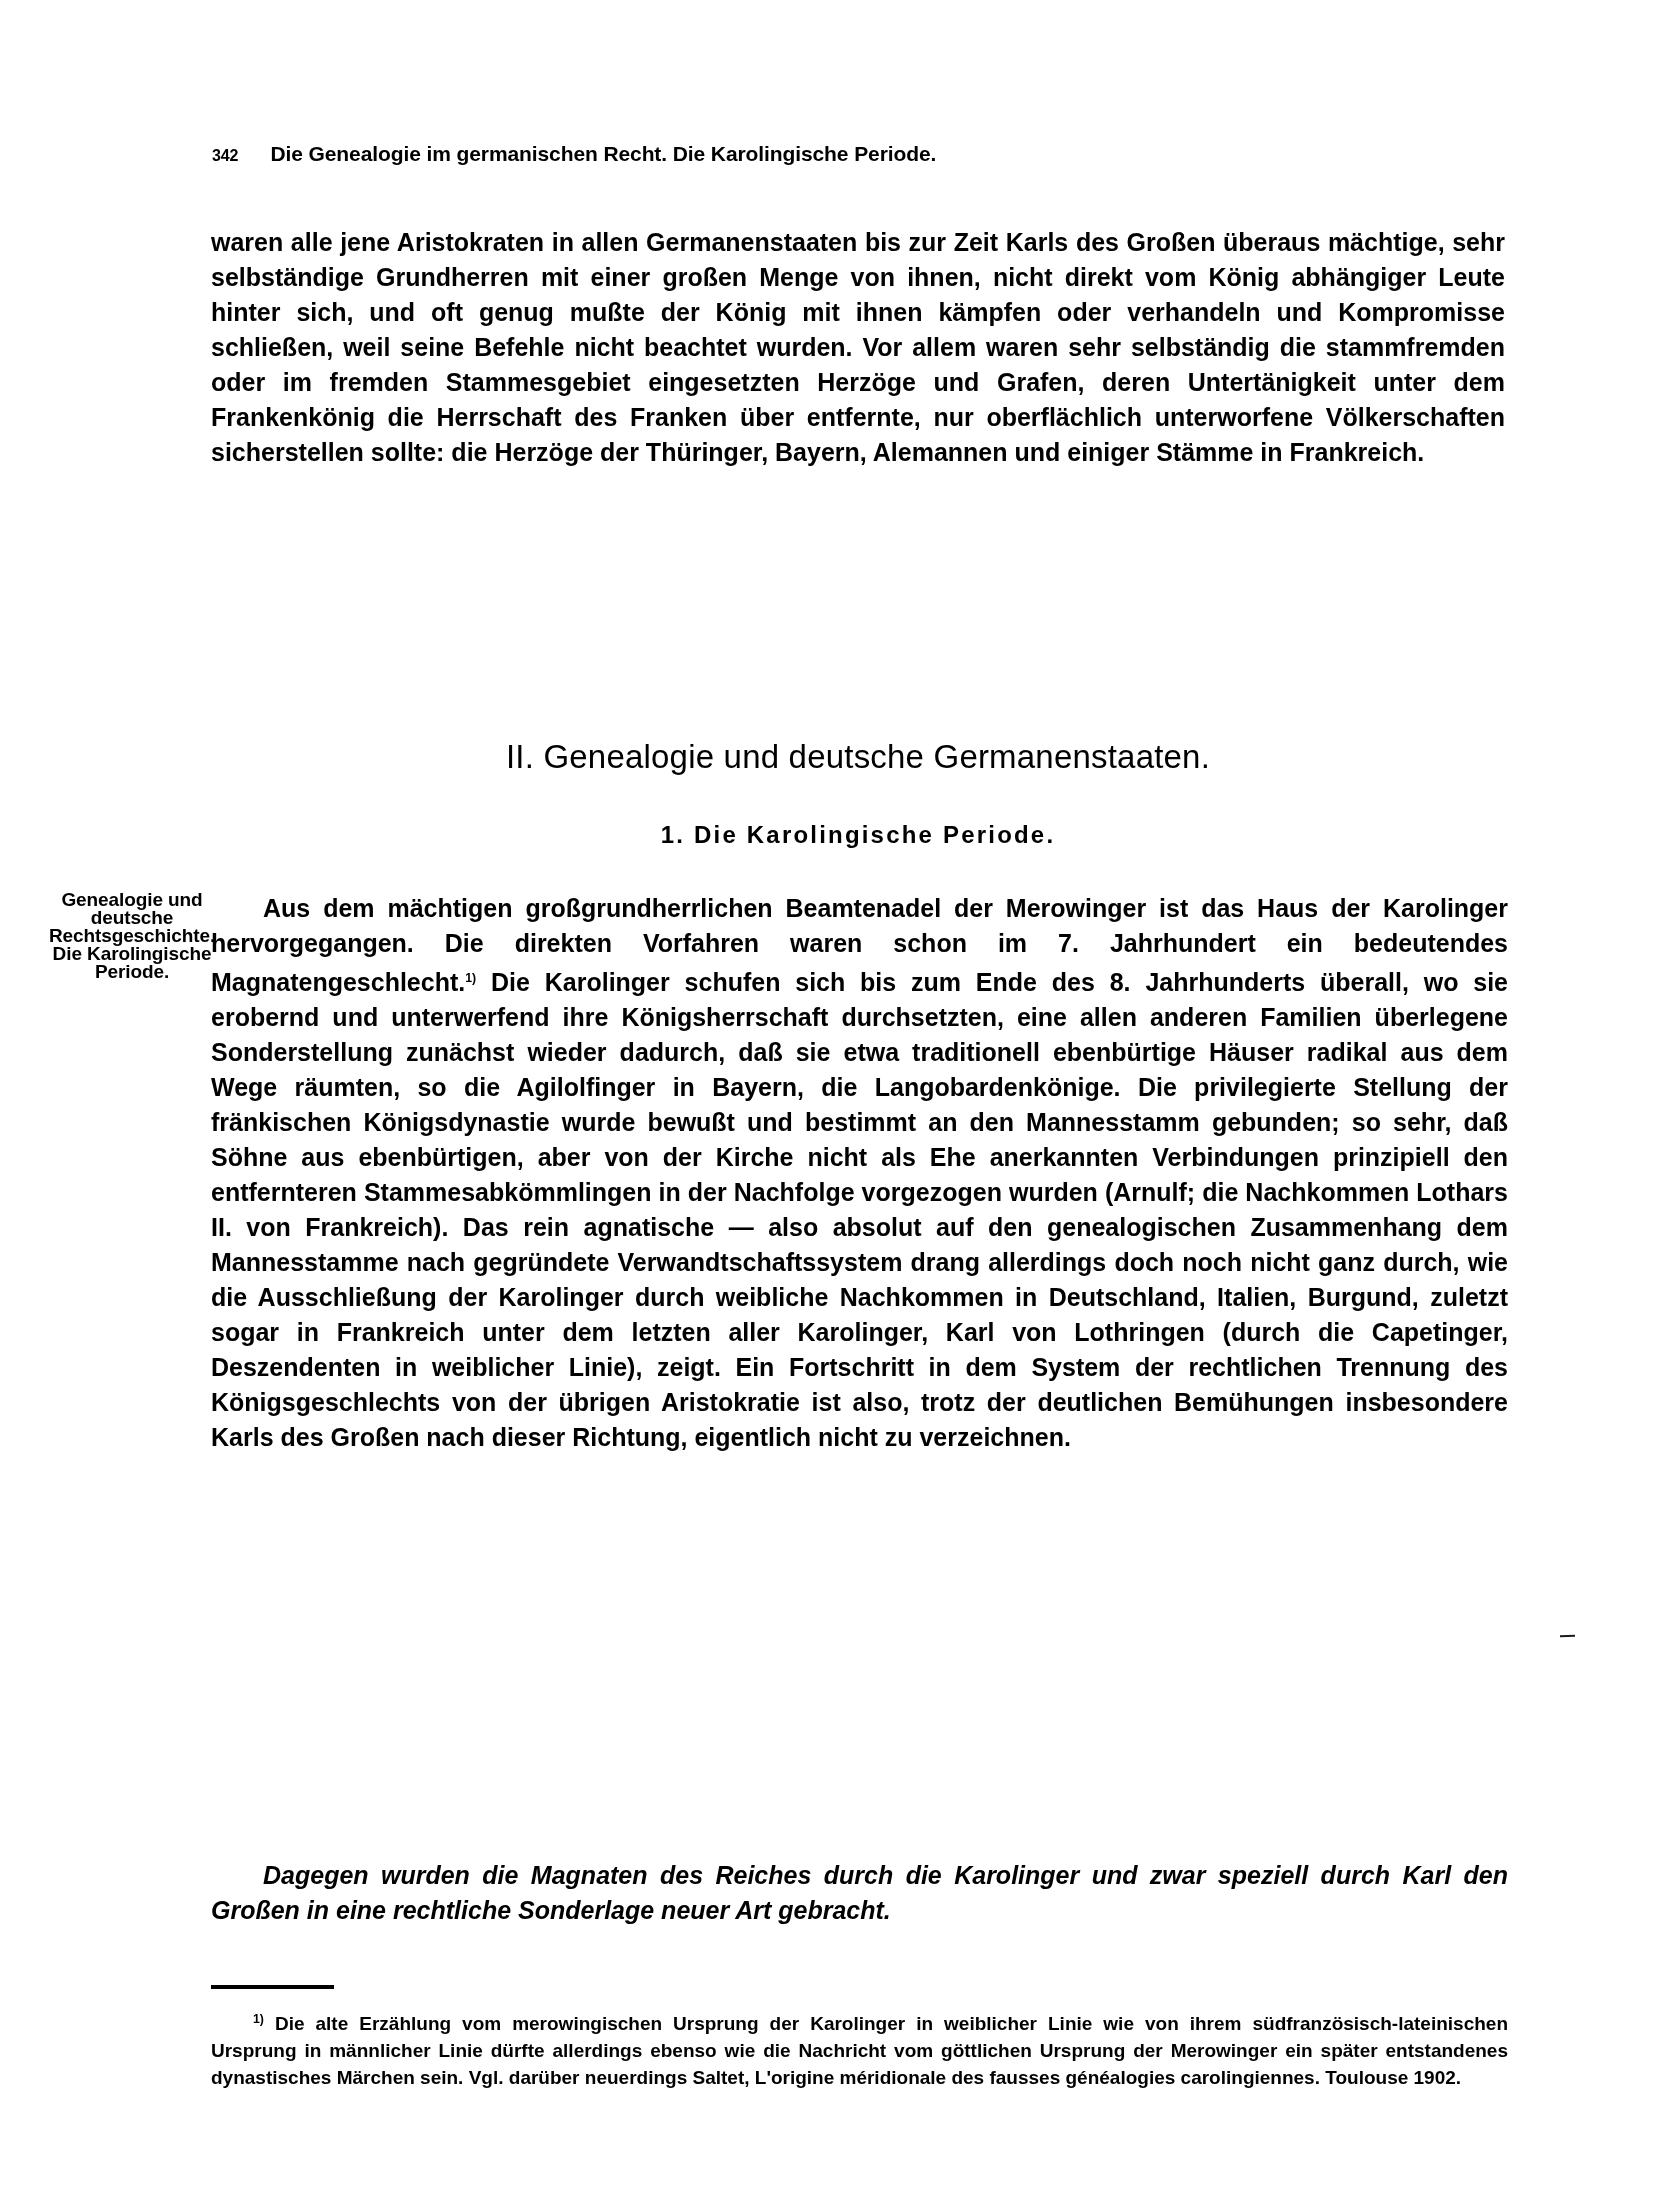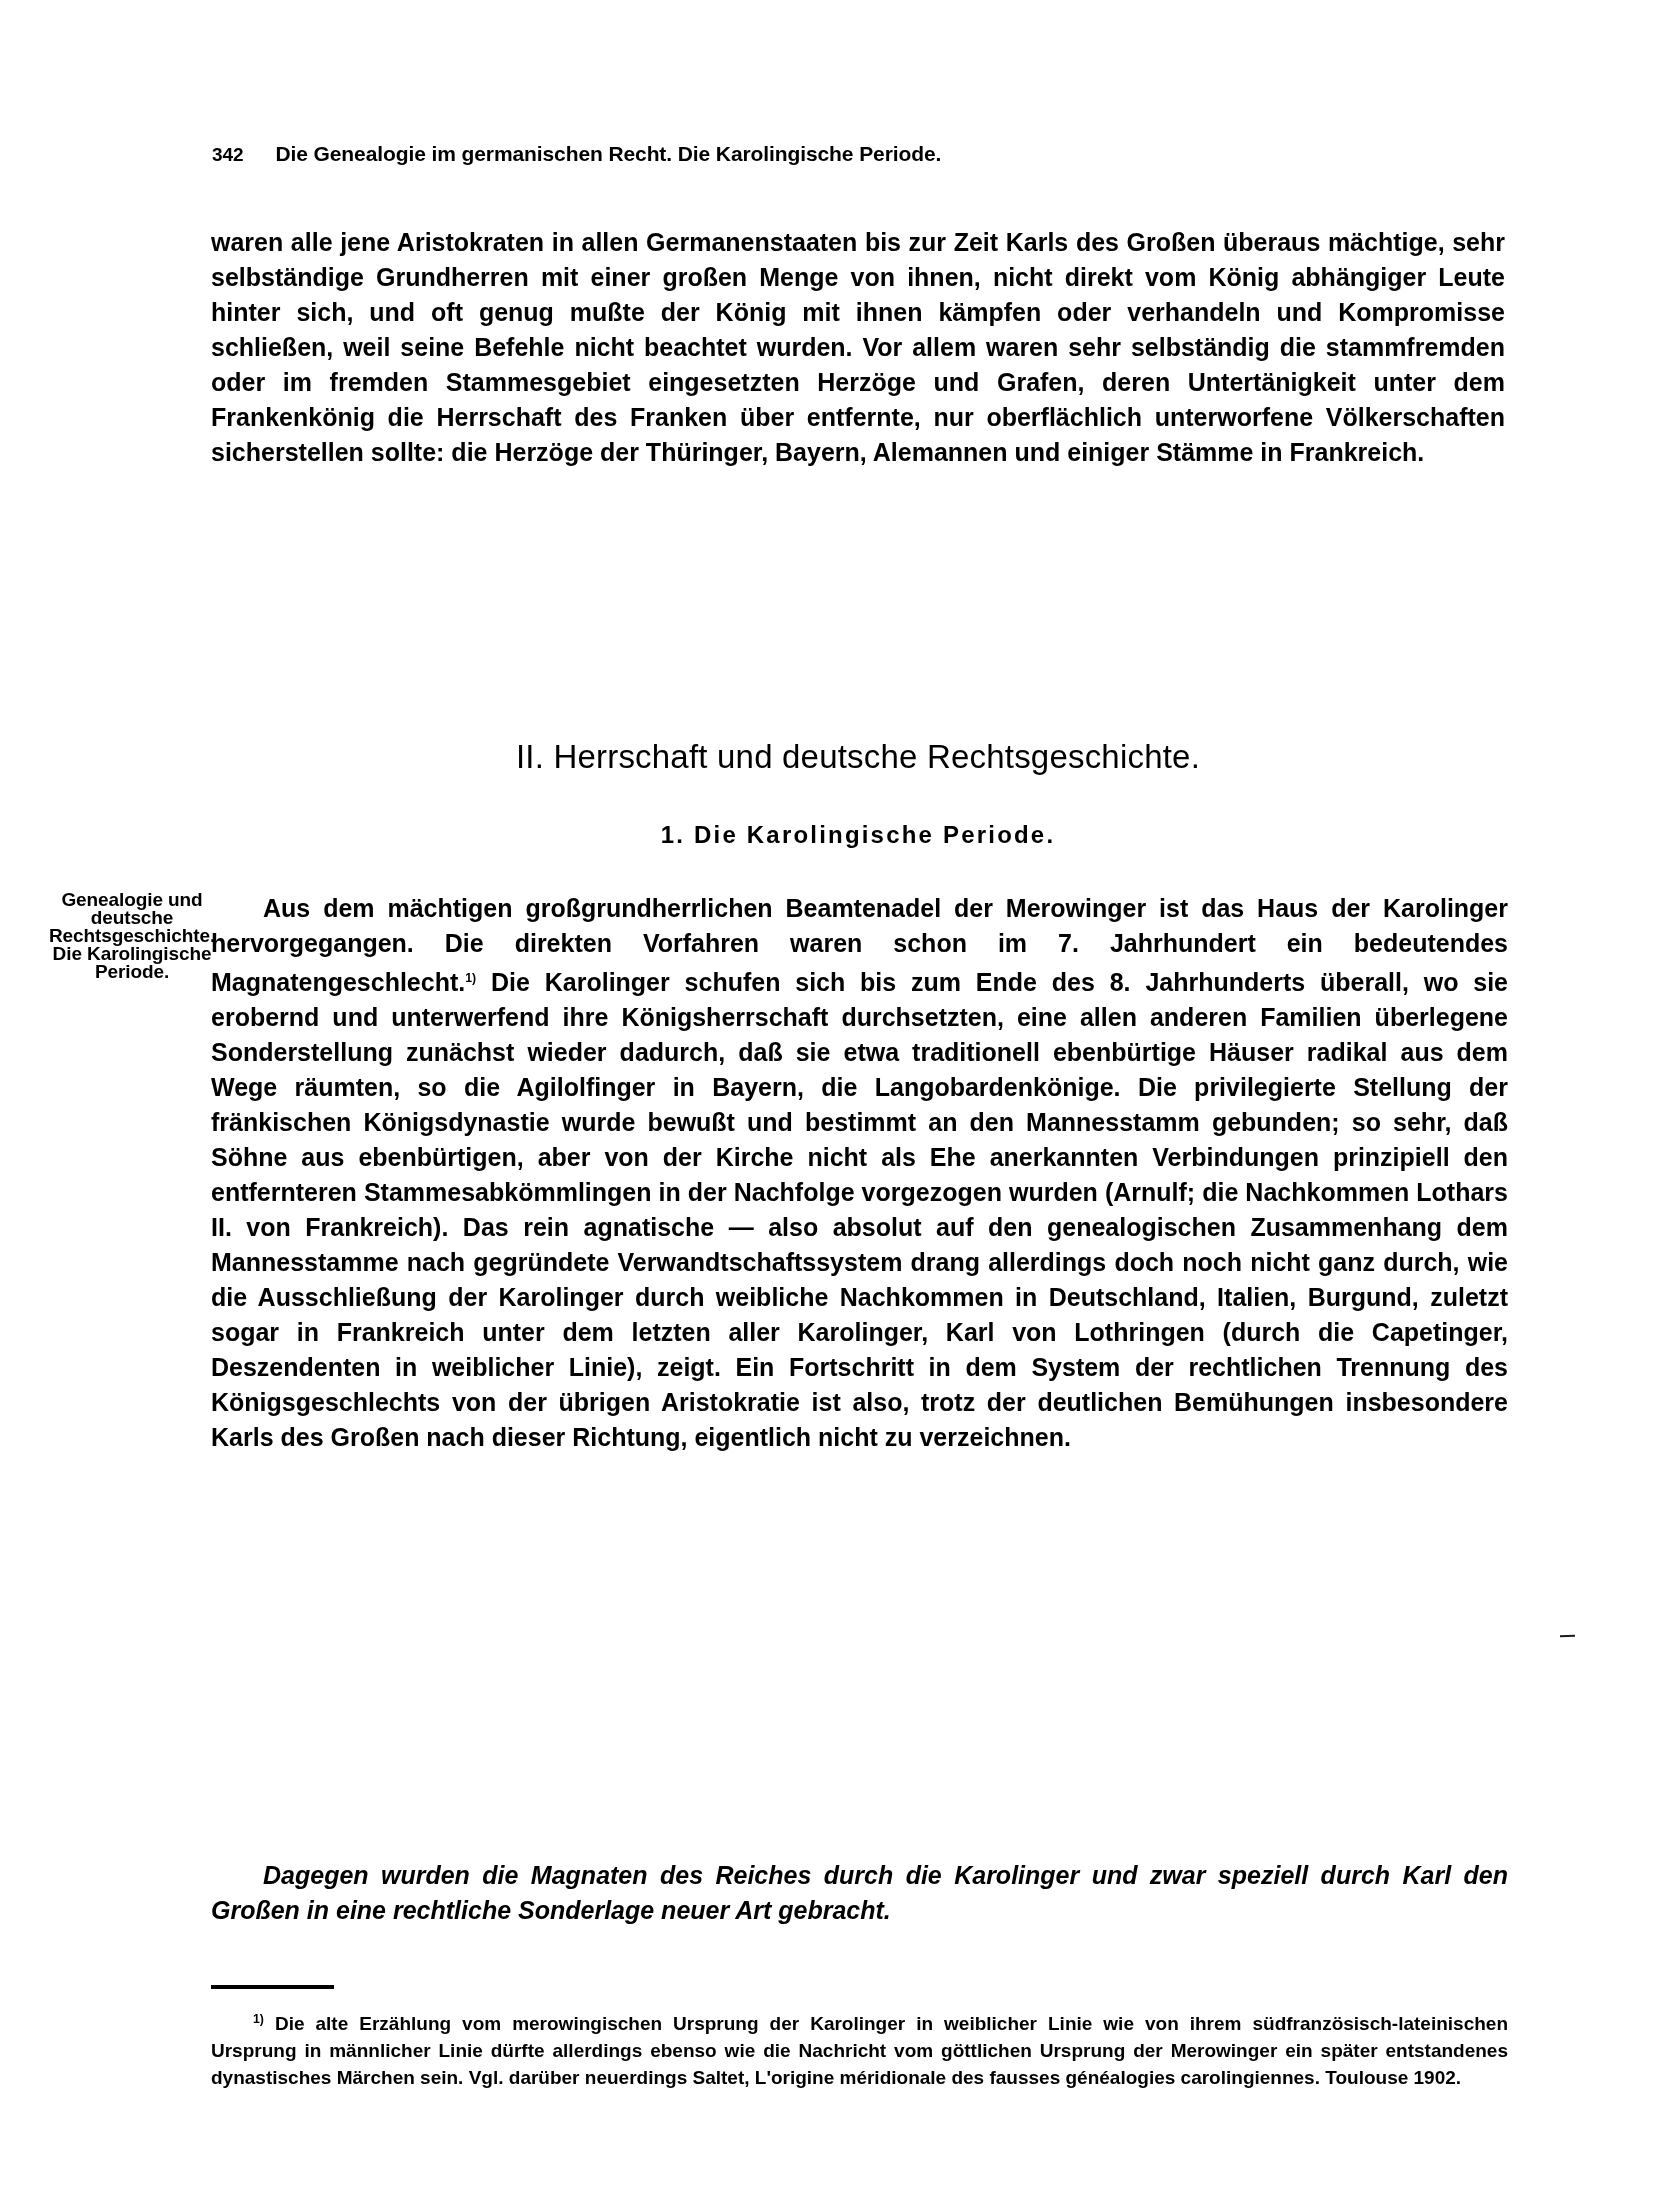--- a/index.html
+++ b/index.html
@@ -31,21 +31,21 @@
     width: 1279px;
     display: flex;
     align-items: baseline;
     font-family: "Liberation Sans", "DejaVu Sans", sans-serif;
     font-weight: 700;
     font-size: 21.6px;
     letter-spacing: -0.1px;
     white-space: nowrap;
   }
   .runhead .folio {
-    font-size: 19px;
+    font-size: 16px;
     margin-right: 32px;
   }
   .runhead .rh-title {
     font-size: 21px;
   }
 
   
   .body-block {
     position: absolute;
     font-family: "Liberation Sans", "DejaVu Sans", sans-serif;
@@ -165,21 +165,21 @@
 
   <div class="runhead">
     <span class="folio">342</span>
     <span class="rh-title">Die Genealogie im germanischen Recht. Die Karolingische Periode.</span>
   </div>
 
   <div class="body-block" id="para-intro">
     <p>waren alle jene Aristokraten in allen Germanenstaaten bis zur Zeit Karls des Großen überaus mächtige, sehr selbständige Grundherren mit einer großen Menge von ihnen, nicht direkt vom König abhängiger Leute hinter sich, und oft genug mußte der König mit ihnen kämpfen oder verhandeln und Kompromisse schließen, weil seine Befehle nicht beachtet wurden. Vor allem waren sehr selbständig die stammfremden oder im fremden Stammesgebiet eingesetzten Herzöge und Grafen, deren Untertänigkeit unter dem Frankenkönig die Herrschaft des Franken über entfernte, nur oberflächlich unterworfene Völkerschaften sicherstellen sollte: die Herzöge der Thüringer, Bayern, Alemannen und einiger Stämme in Frankreich.</p>
   </div>
 
-  <div class="h-section">II. Herrschaft und deutsche Rechtsgeschichte.</div>
+  <div class="h-section">II. Genealogie und deutsche Germanenstaaten.</div>
 
   <div class="h-subsection">1. Die Karolingische Periode.</div>
 
   <div class="sidenote">Genealogie und deutsche Rechtsgeschichte. Die Karolingische Periode.</div>
 
   <div class="body-block" id="para-main">
     <p><span class="first-line-indent"></span><span>Aus dem mächtigen großgrundherrlichen Beamtenadel der Merowinger ist das Haus der Karolinger hervorgegangen. Die direkten Vorfahren waren schon im 7. Jahrhundert ein bedeutendes Magnatengeschlecht.</span><sup class="fn-marker">1)</sup><span> Die Karolinger schufen sich bis zum Ende des 8. Jahrhunderts überall, wo sie erobernd und unterwerfend ihre Königsherrschaft durchsetzten, eine allen anderen Familien überlegene Sonderstellung zunächst wieder dadurch, daß sie etwa traditionell ebenbürtige Häuser radikal aus dem Wege räumten, so die Agilolfinger in Bayern, die Langobardenkönige. Die privilegierte Stellung der fränkischen Königsdynastie wurde bewußt und bestimmt an den Mannesstamm gebunden; so sehr, daß Söhne aus ebenbürtigen, aber von der Kirche nicht als Ehe anerkannten Verbindungen prinzipiell den entfernteren Stammesabkömmlingen in der Nachfolge vorgezogen wurden (Arnulf; die Nachkommen Lothars II. von Frankreich). Das rein agnatische — also absolut auf den genealogischen Zusammenhang dem Mannesstamme nach gegründete Verwandtschaftssystem drang allerdings doch noch nicht ganz durch, wie die Ausschließung der Karolinger durch weibliche Nachkommen in Deutschland, Italien, Burgund, zuletzt sogar in Frankreich unter dem letzten aller Karolinger, Karl von Lothringen (durch die Capetinger, Deszendenten in weiblicher Linie), zeigt. Ein Fortschritt in dem System der rechtlichen Trennung des Königsgeschlechts von der übrigen Aristokratie ist also, trotz der deutlichen Bemühungen insbesondere Karls des Großen nach dieser Richtung, eigentlich nicht zu verzeichnen.</span></p>
   </div>
 
   <div class="body-block" id="para-dagegen">

